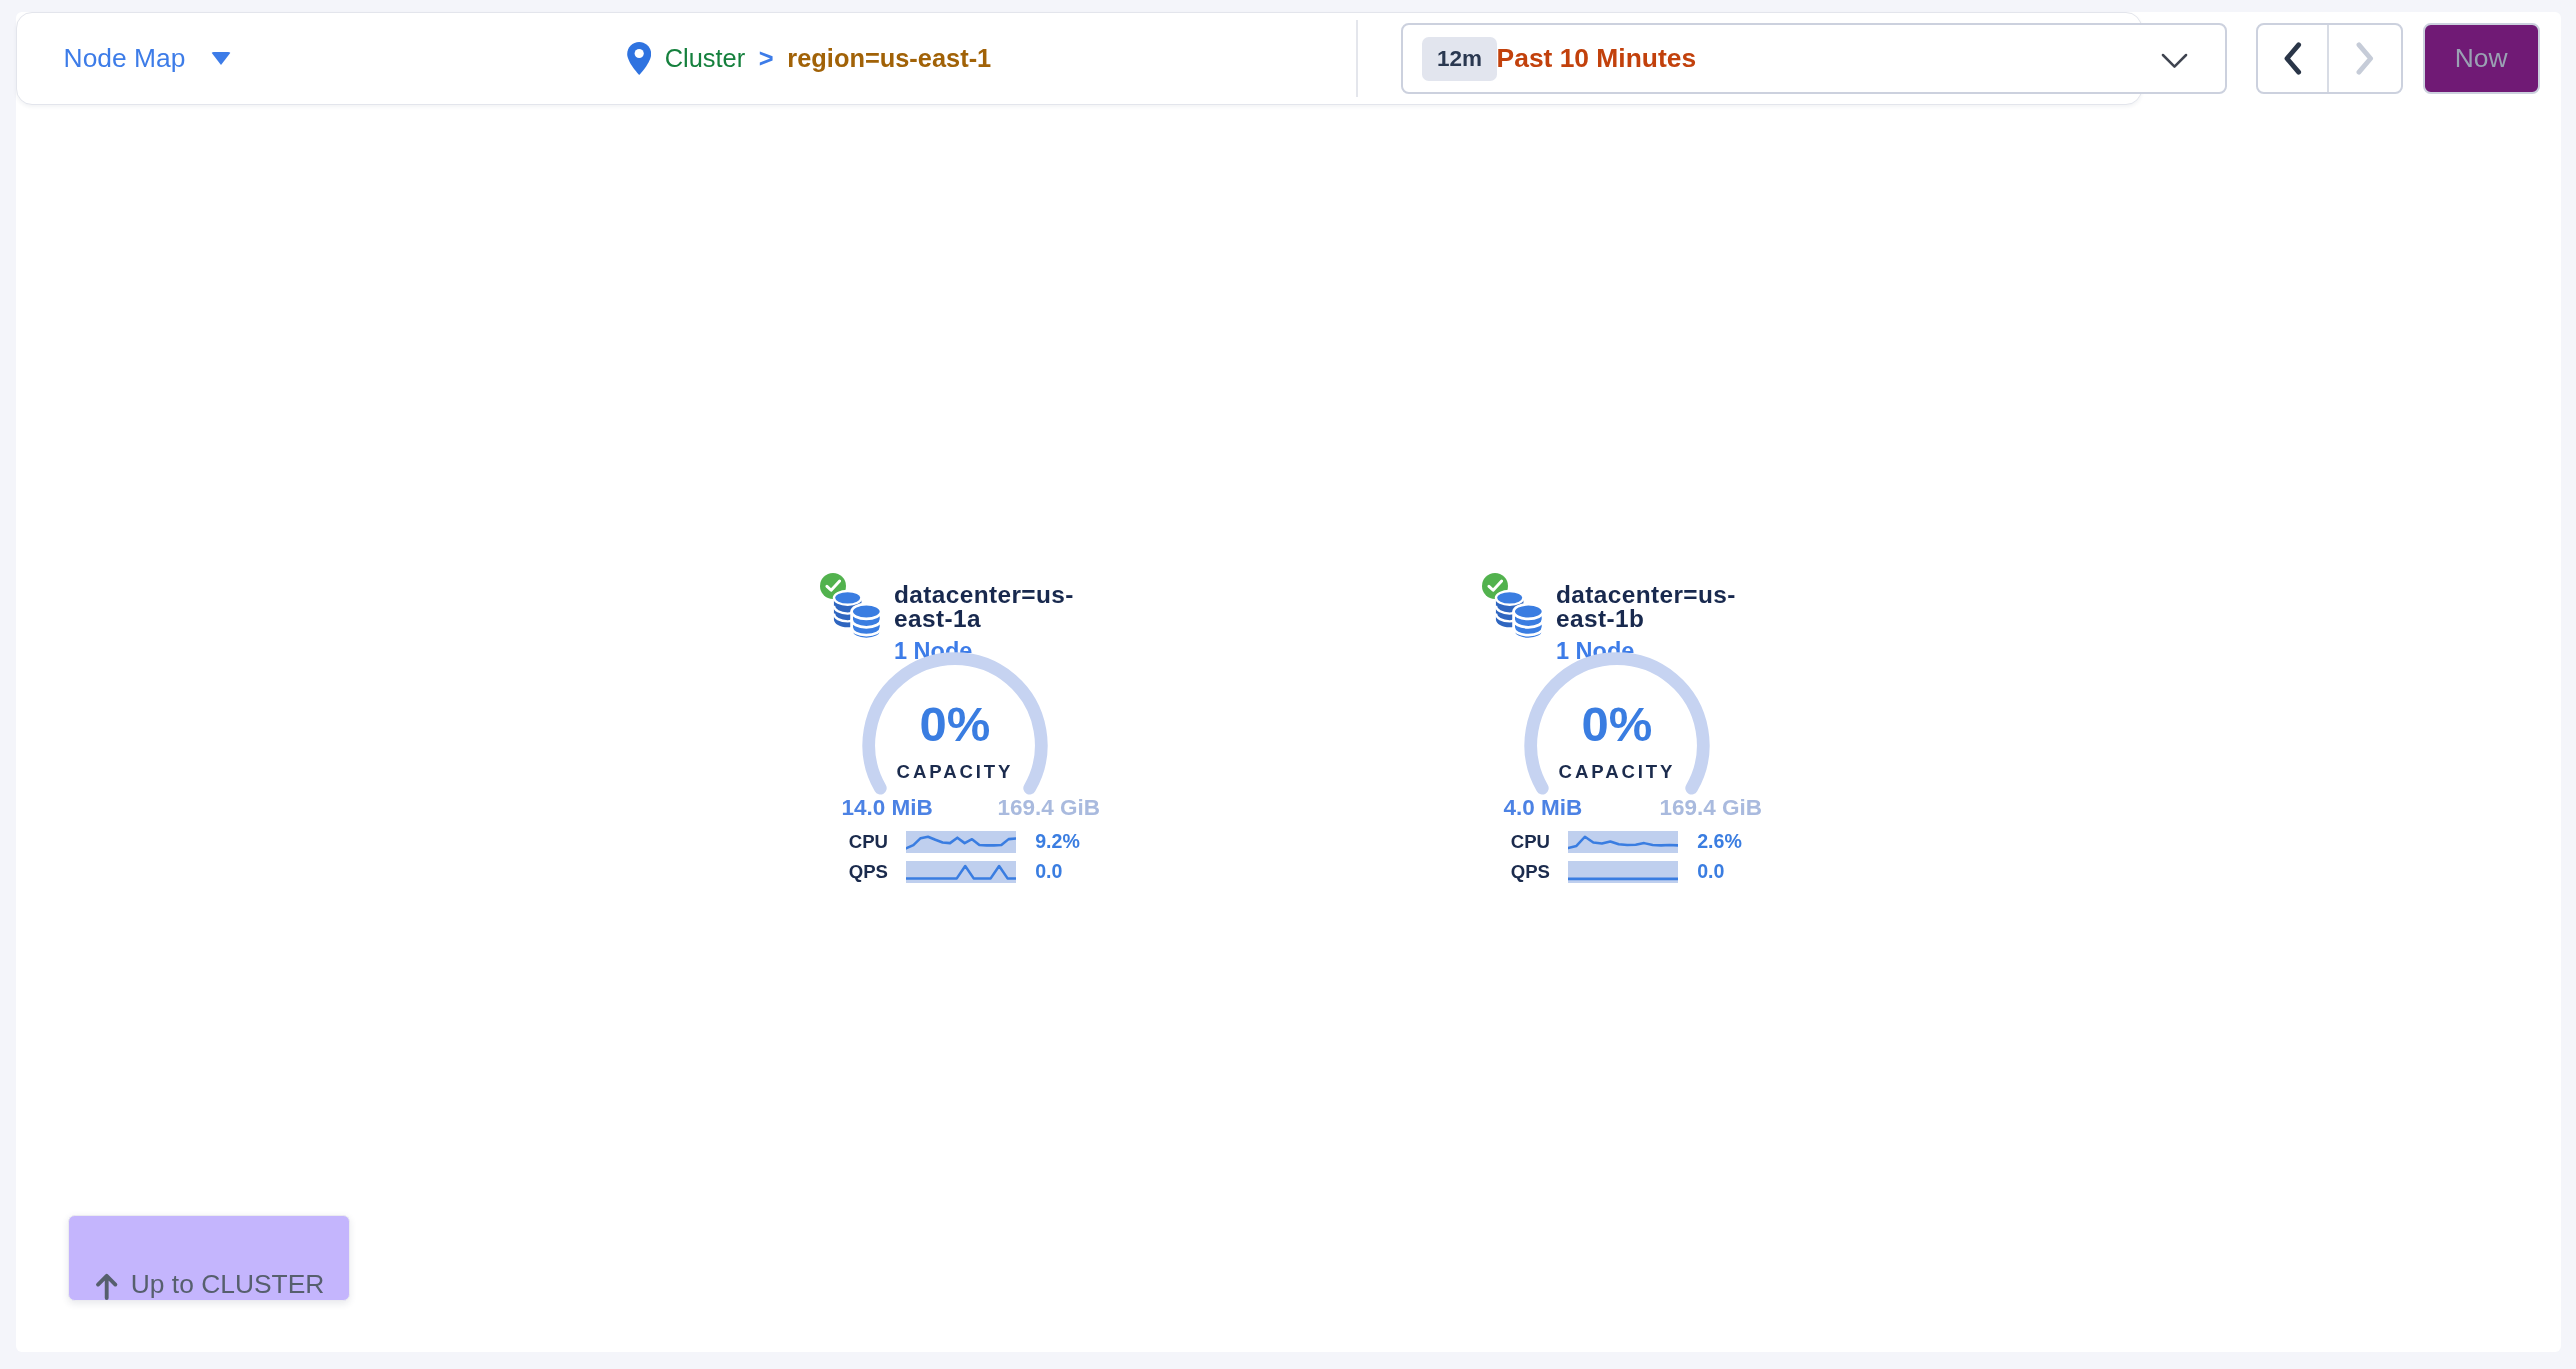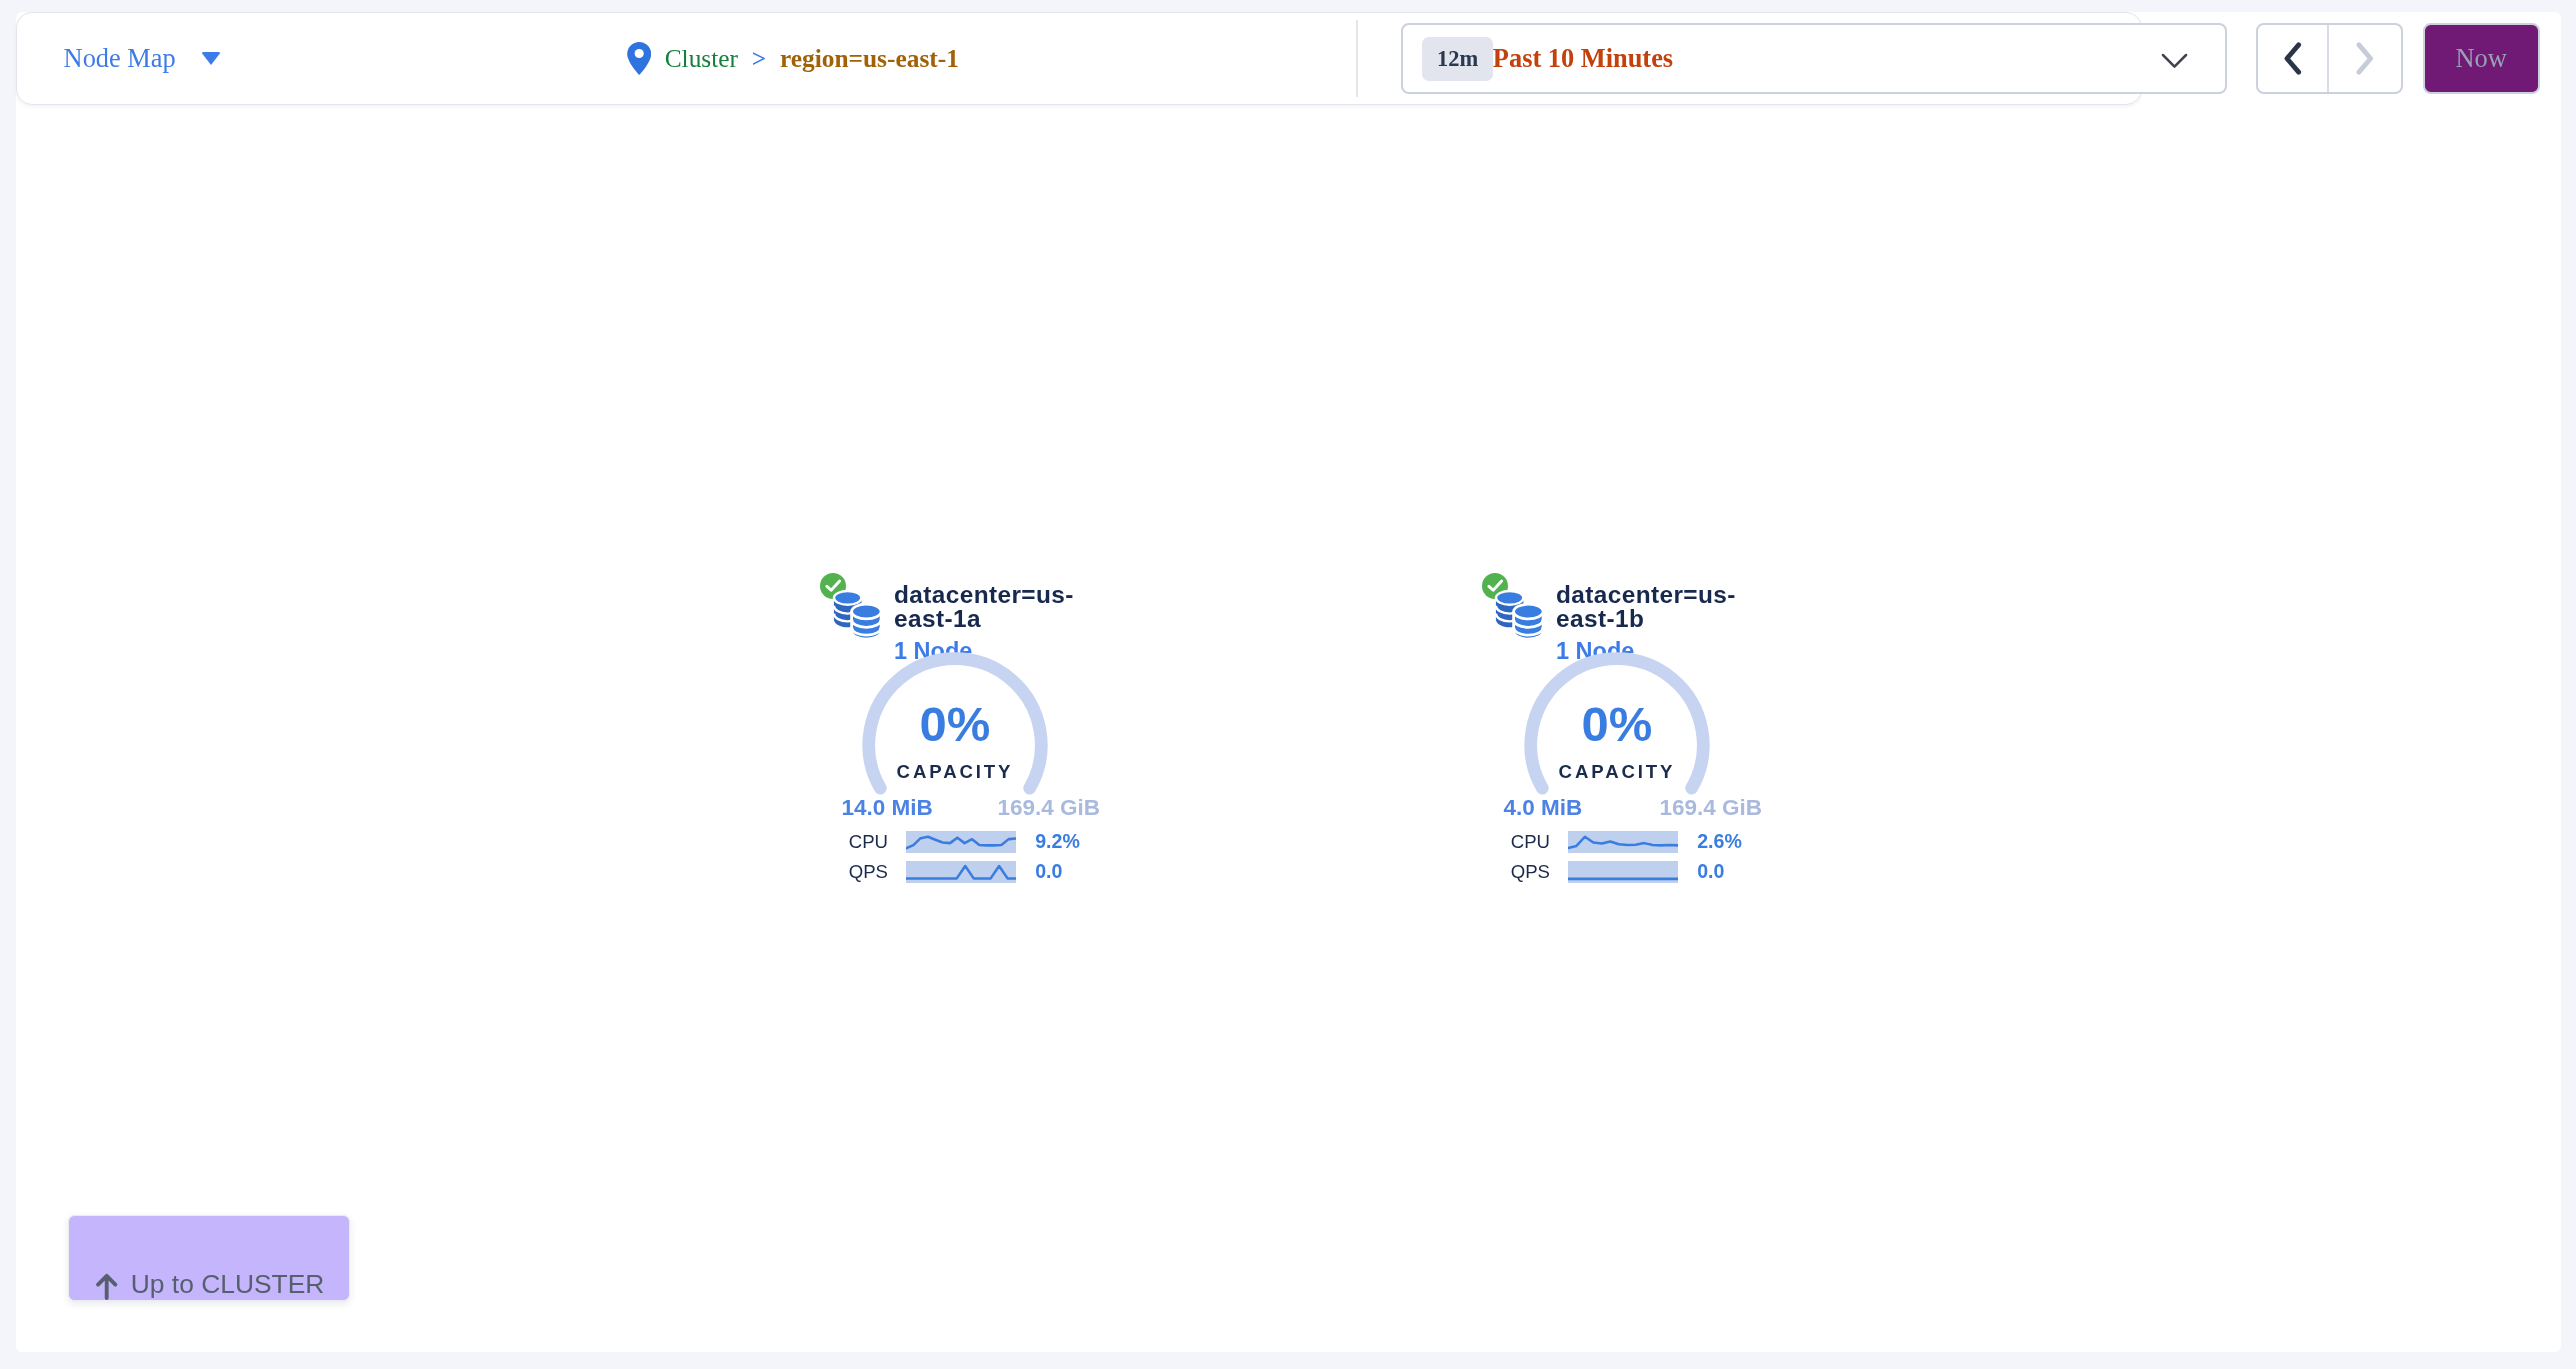--- a/index.html
+++ b/index.html
@@ -15,21 +15,20 @@
   .map-panel {
     position:absolute; left:15.6px; top:11.7px; width:2545px; height:1340px;
     background:#ffffff; border-radius:5.9px;
   }
   
   .toolbar {
     position:absolute; left:15.6px; top:11.7px; width:2126px; height:93px;
     background:#ffffff; border:1px solid #e3e5ec; border-radius:16px;
     box-shadow:0 2px 3.9px rgba(40,50,80,0.06);
     z-index:5;
-    font-family:Liberation Serif, serif;
   }
   .view-select {
     position:absolute; left:47px; top:0; height:100%;
     display:flex; align-items:center; gap:25.4px; cursor:pointer;
   }
   .view-select .vs-label { font-size:26.4px; font-weight:500; color:#3d7ce8; }
   .caret-down {
     width:0; height:0; border-left:10.8px solid transparent; border-right:10.8px solid transparent;
     border-top:13.7px solid #3d7ce8; border-radius:2.9px;
   }
@@ -85,21 +84,21 @@
     font-size:18.6px; font-weight:700; color:#1b2b4d; letter-spacing:2.9px;
   }
   .cap-row {
     position:absolute; left:21.5px; right:5.9px; top:222px;
     display:flex; justify-content:space-between; font-size:22.5px;
   }
   .cap-used  { color:#4c82e4; font-weight:600; }
   .cap-total { color:#a9bade; font-weight:600; }
   .metric-row { position:absolute; left:0; width:100%; height:23.5px; display:flex; align-items:center; }
   .metric-row.cpu { top:257px; } .metric-row.qps { top:287px; }
-  .metric-label { width:68px; text-align:right; font-size:18.6px; font-weight:400; color:#1b2b4d; }
+  .metric-label { width:68px; text-align:right; font-size:18.6px; font-weight:700; color:#1b2b4d; }
   .spark { margin-left:17.6px; width:110px; height:21.5px; background:#bfcfee; display:block; }
   .metric-value { margin-left:19.6px; font-size:19.6px; font-weight:700; color:#3a7de1; }
   
   .up-btn {
     position:absolute; left:68px; top:1215px; width:282px; height:86px;
     background:#c4b5fd; border:1px solid #ebebf0; border-radius:6.8px;
     box-shadow:0 2.9px 7.8px rgba(40,50,80,0.10);
     display:flex; align-items:flex-end; justify-content:center; gap:11.7px;
     font-size:26.4px; color:#565f6d; cursor:pointer; z-index:4;
   }

